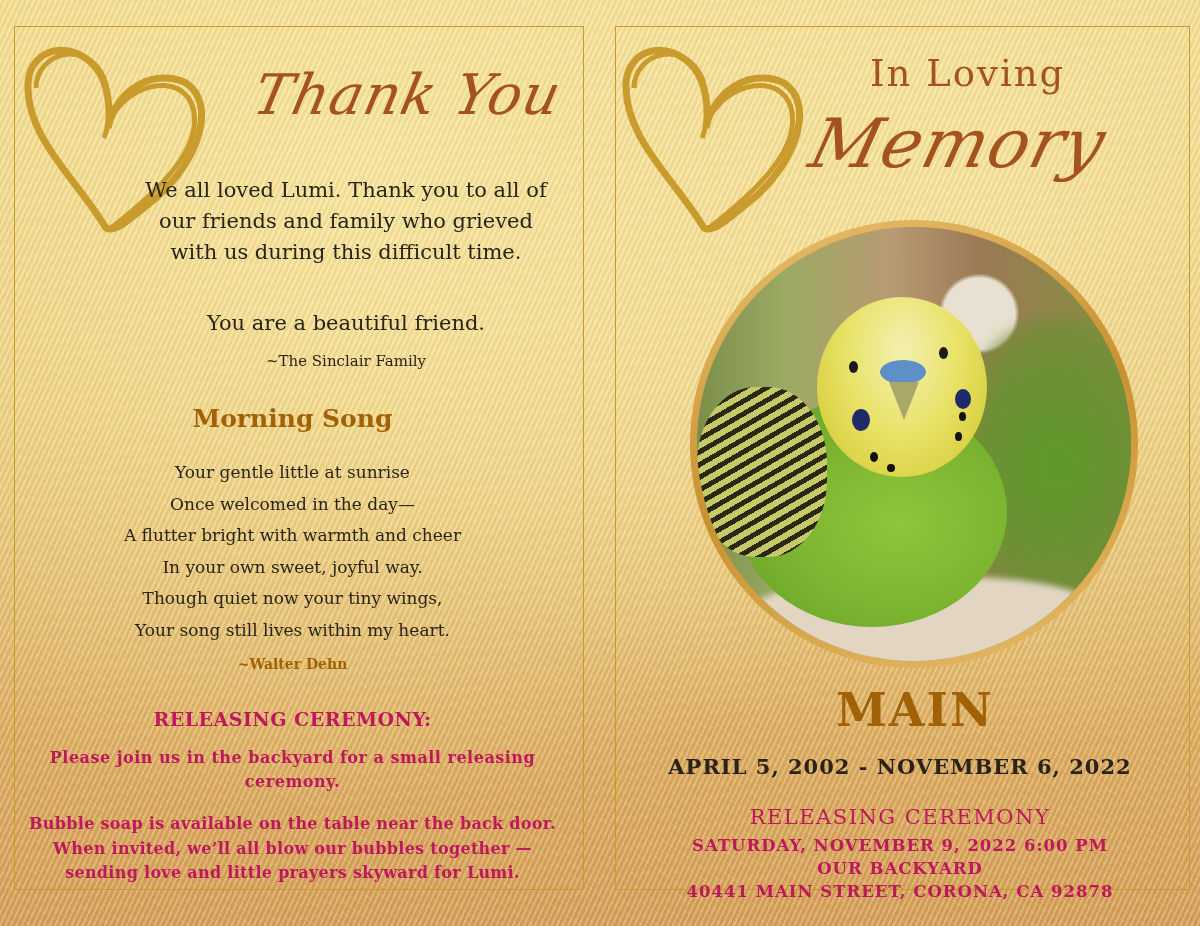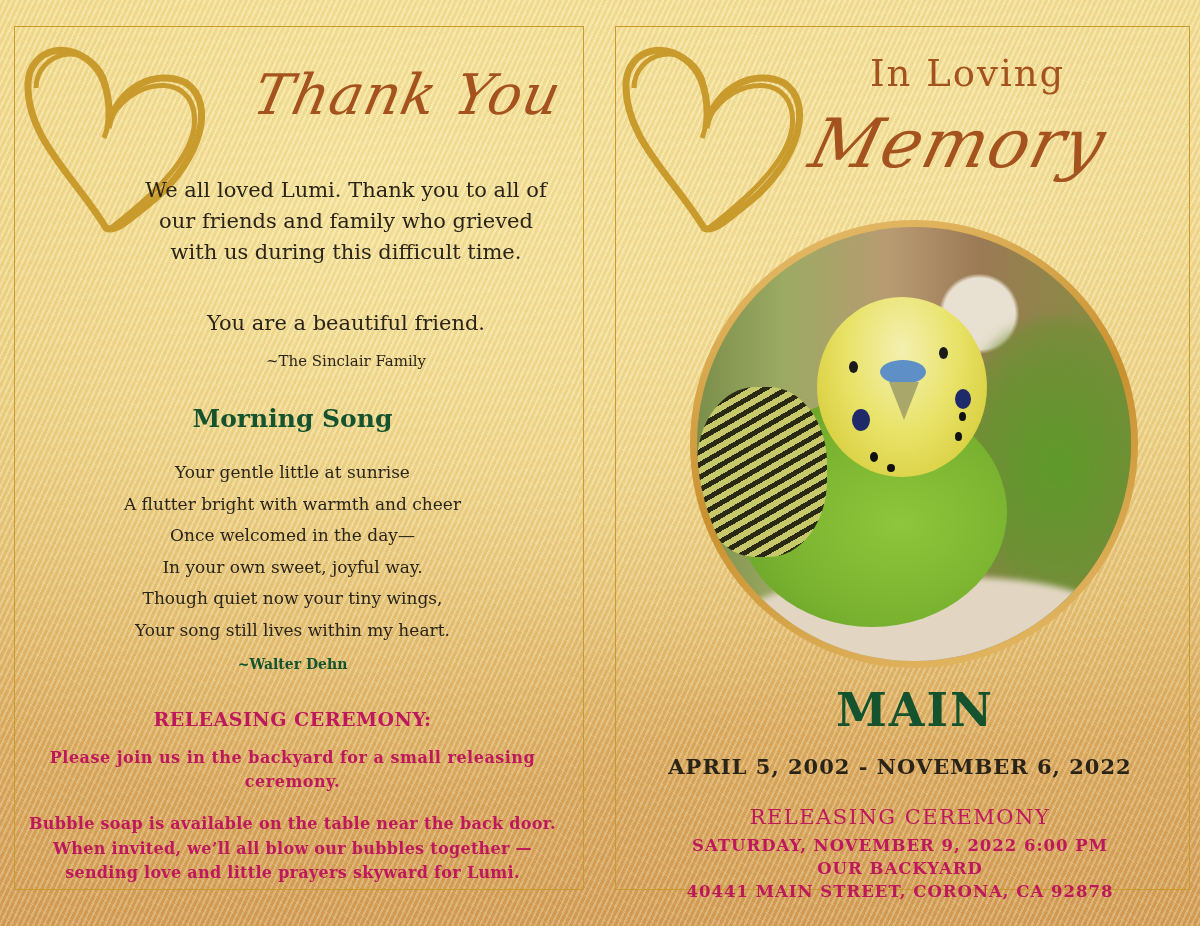--- a/index.html
+++ b/index.html
@@ -20,21 +20,21 @@
   .panel.left { left:14px; width:570px; }
   .panel.right { left:615px; width:575px; }
   .heart { position:absolute; }
   .heart svg { display:block; }
   .script {
     position:absolute; color:#a4521e; font-family:"DejaVu Serif", serif;
     font-style:italic; font-weight:normal; letter-spacing:1px;
   }
   .center { position:absolute; text-align:center; }
   .dark { color:#2a2418; }
-  .rust { color:#14532d; }
+  .rust { color:#a16207; }
   .olive { color:#be185d; }
 
   
   #ty-title { left:255px; top:62px; font-size:56px; transform:skewX(-12deg); }
   #intro { left:136px; width:420px; top:175px; font-size:21px; line-height:31px; }
   #beautiful { left:136px; width:420px; top:311px; font-size:21px; }
   #signature { left:136px; width:420px; top:352px; font-size:15px; }
   #poem-title { left:60px; width:465px; top:404px; font-size:25px; font-weight:bold; }
   #poem { left:60px; width:465px; top:457px; font-size:17px; line-height:31.5px; }
   #poem-author { left:60px; width:465px; top:656px; font-size:14px; font-weight:bold; }
@@ -77,22 +77,22 @@
   </svg>
 </div>
 <div class="script" id="ty-title">Thank You</div>
 <div class="center dark" id="intro">We all loved Lumi. Thank you to all of our friends and family who grieved with us during this difficult time.</div>
 <div class="center dark" id="beautiful">You are a beautiful friend.</div>
 <div class="center dark" id="signature">~The Sinclair Family</div>
 
 <div class="center rust" id="poem-title">Morning Song</div>
 <div class="center dark" id="poem">
   <div>Your gentle little at sunrise</div>
+  <div>Once welcomed in the day—</div>
   <div>A flutter bright with warmth and cheer</div>
-  <div>Once welcomed in the day—</div>
   <div>In your own sweet, joyful way.</div>
   <div>Though quiet now your tiny wings,</div>
   <div>Your song still lives within my heart.</div>
 </div>
 <div class="center rust" id="poem-author">~Walter Dehn</div>
 
 <div class="center olive" id="rc-heading">RELEASING CEREMONY:</div>
 <div class="center olive" id="rc-invite">Please join us in the backyard for a small releasing ceremony.</div>
 <div class="center olive" id="rc-bubbles">Bubble soap is available on the table near the back door. When invited, we’ll all blow our bubbles together — sending love and little prayers skyward for Lumi.</div>
 

